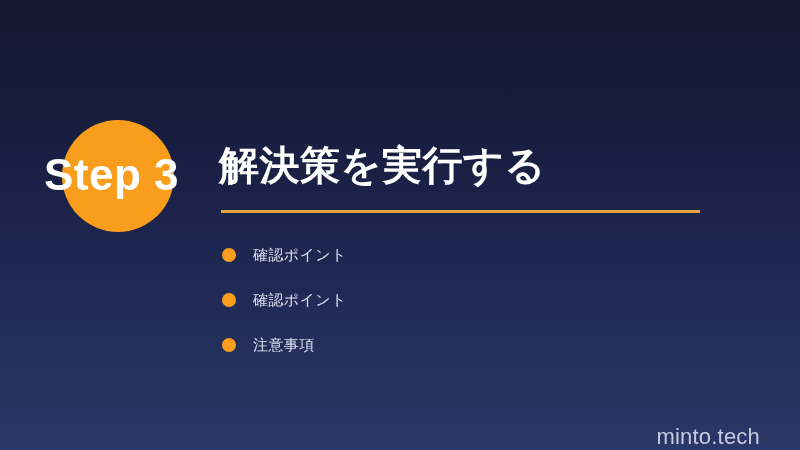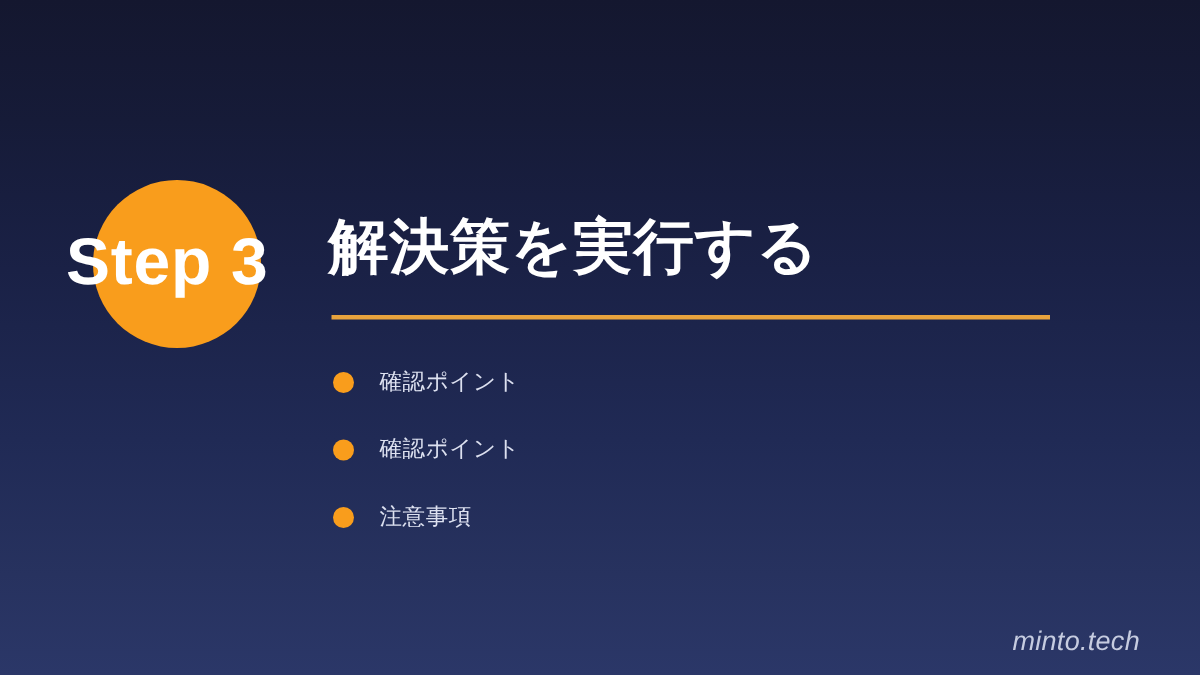--- a/index.html
+++ b/index.html
@@ -106,26 +106,25 @@
     font-size: 15px;
     font-weight: normal;
     letter-spacing: 0.4px;
     white-space: nowrap;
   }
 
   
   .footer-brand {
     position: absolute;
     right: 40px;
-    bottom: 12px;
+    bottom: 0;
     color: #C6CCE0;
-    font-size: 18px;
+    font-size: 22px;
     letter-spacing: 0.2px;
     white-space: nowrap;
-    font-style: italic;
   }
 </style>
 </head>
 <body>
 
 <div id="slide">
 
   <div class="step-badge"></div>
 
   <div class="step-label">Step 3</div>

